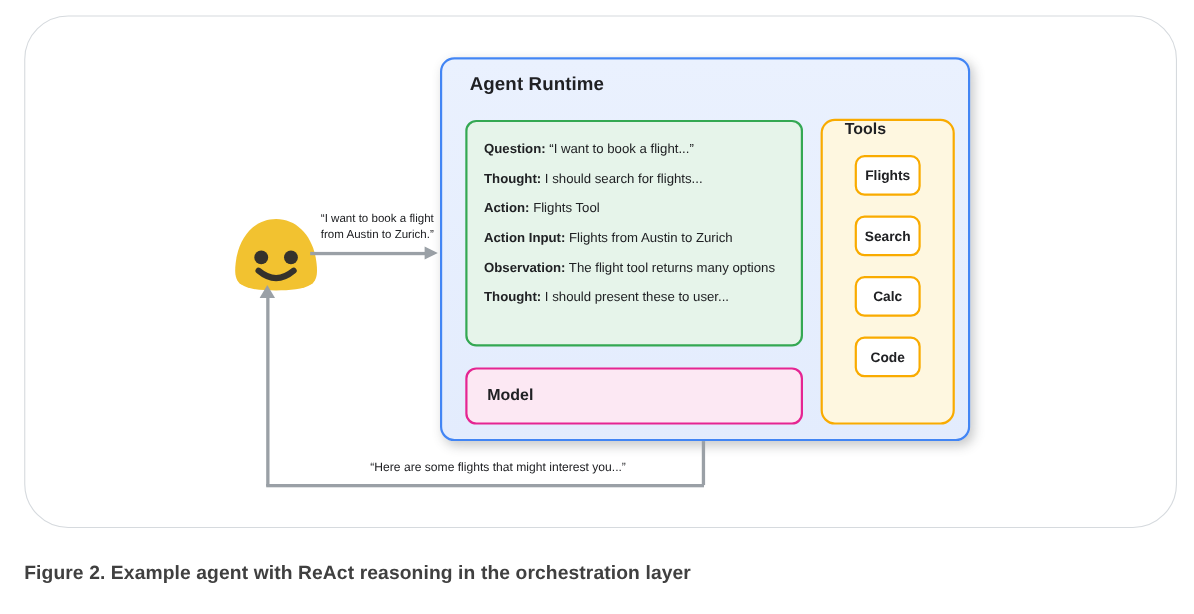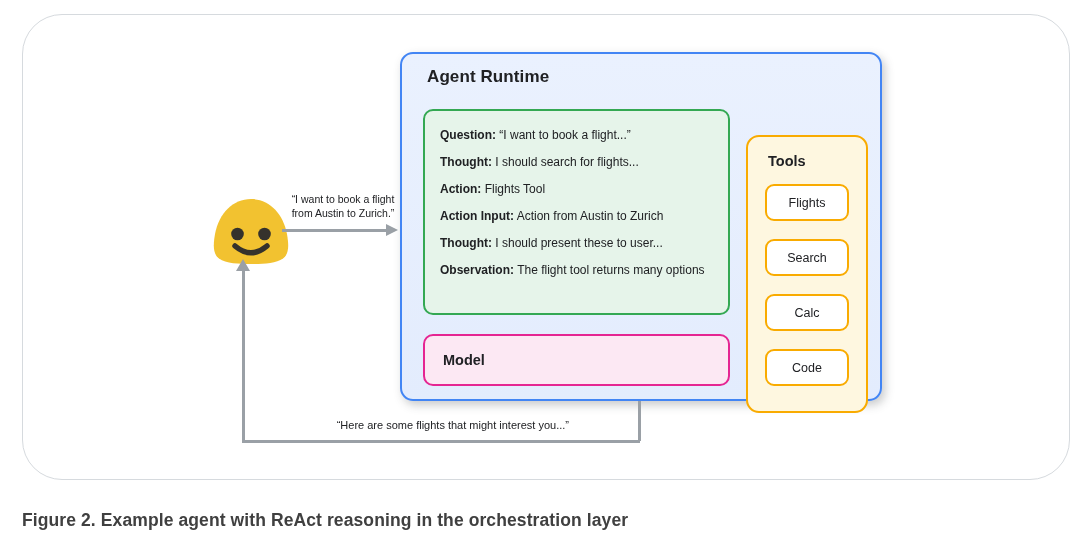--- a/index.html
+++ b/index.html
@@ -73,40 +73,38 @@
   .tools-panel {
     position: absolute;
     left: 344px; top: 54px;
     width: 122px; height: 278px;
     background: #fef7e0;
     border: 2px solid #f9ab00;
     border-radius: 13px;
     display: flex;
     flex-direction: column;
     align-items: center;
-    padding-top: 16px;
-    margin-top: 27px;
   }
   .tools-title {
     align-self: flex-start;
     margin-left: 20px;
     margin-bottom: 15px;
     font-size: 14.5px;
     font-weight: 600;
   }
   .tool-btn {
-    width: 84px; height: 37px;
+    width: 60px; height: 37px;
     background: #ffffff;
     border: 2px solid #f9ab00;
     border-radius: 9px;
     display: flex;
     align-items: center;
     justify-content: center;
     font-size: 12.5px;
-    font-weight: 400;
+    font-weight: 700;
     color: #202124;
     margin-bottom: 18px;
   }
   
   .emoji-wrap { position: absolute; left: 210px; top: 196px; width: 82px; height: 70px; }
   .request-label {
     position: absolute;
     left: 276px; top: 193px;
     width: 134px;
     text-align: center;
@@ -174,23 +172,23 @@
   <div class="arrow-line req-line"></div>
   <div class="head-right"></div>
 
   <div class="runtime">
     <div class="runtime-title">Agent Runtime</div>
 
     <div class="scratchpad">
       <div class="scratch-line"><b>Question:</b><span> “I want to book a flight...”</span></div>
       <div class="scratch-line"><b>Thought:</b><span> I should search for flights...</span></div>
       <div class="scratch-line"><b>Action:</b><span> Flights Tool</span></div>
-      <div class="scratch-line"><b>Action Input:</b><span> Action from Austin to Zurich</span></div>
+      <div class="scratch-line"><b>Action Input:</b><span> Flights from Austin to Zurich</span></div>
+      <div class="scratch-line"><b>Observation:</b><span> The flight tool returns many options</span></div>
       <div class="scratch-line"><b>Thought:</b><span> I should present these to user...</span></div>
-      <div class="scratch-line"><b>Observation:</b><span> The flight tool returns many options</span></div>
     </div>
 
     <div class="model-box">
       <span>Model</span>
     </div>
 
     <div class="tools-panel">
       <div class="tools-title">Tools</div>
       <div class="tool-btn">Flights</div>
       <div class="tool-btn">Search</div>

